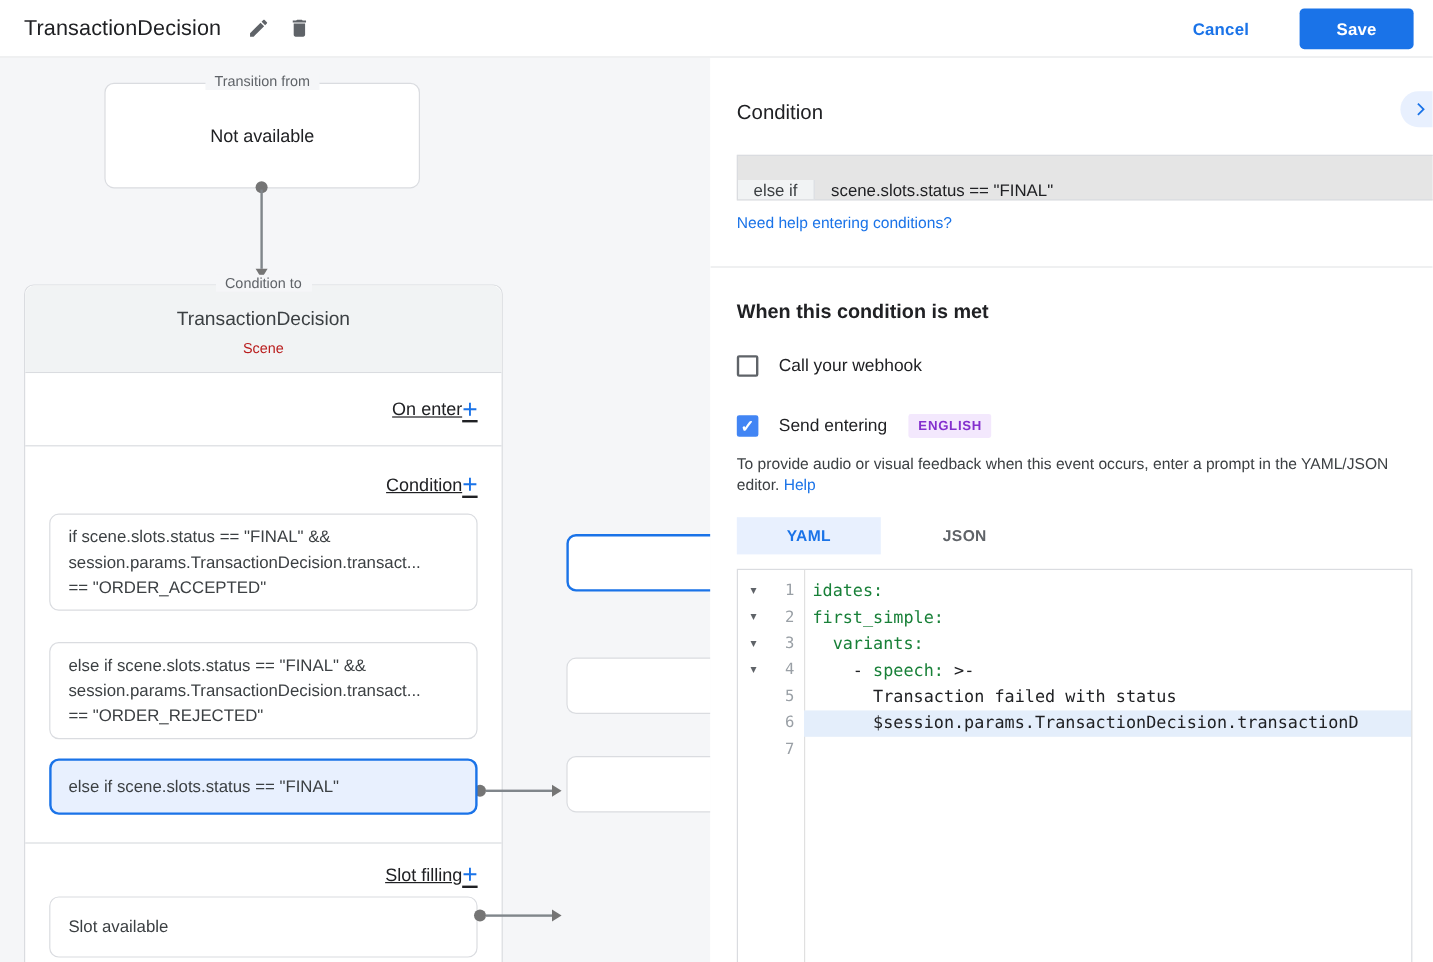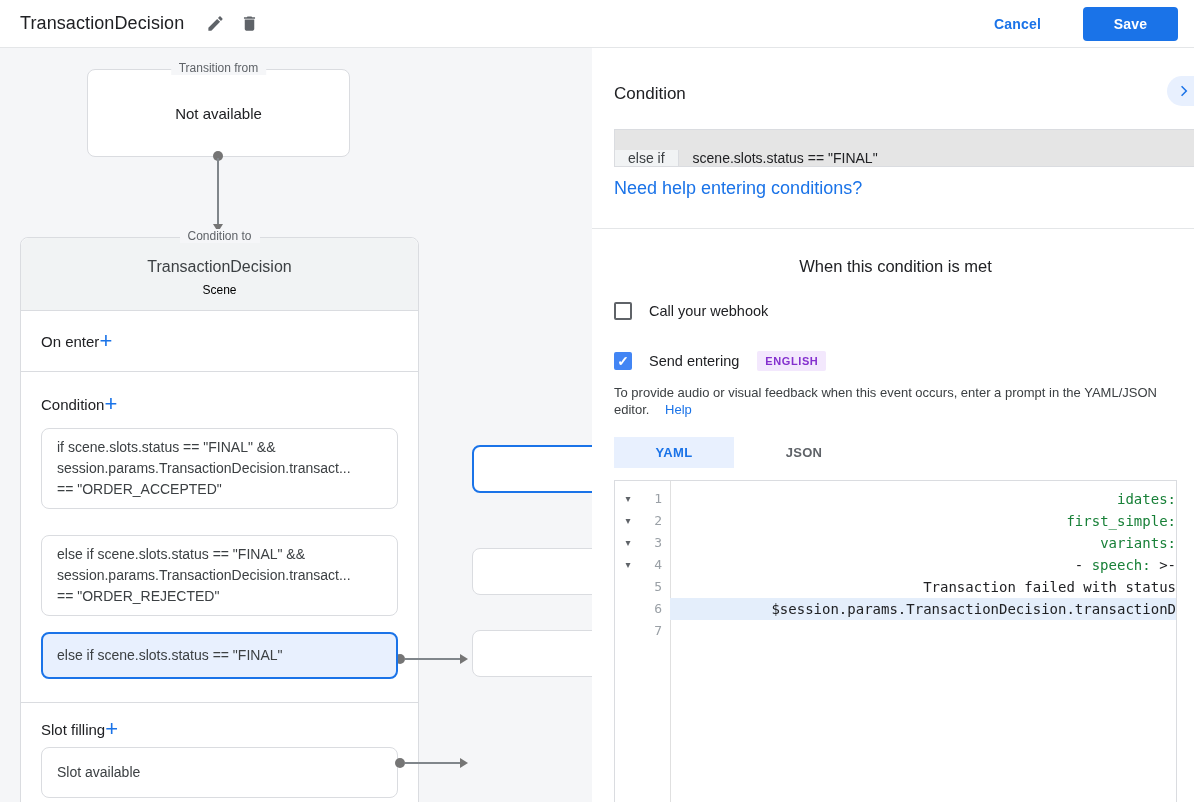--- a/index.html
+++ b/index.html
@@ -41,23 +41,23 @@
     border-left:5px solid transparent; border-right:5px solid transparent;
     border-top:8px solid #757575; }
 
   
   .to-box { position:absolute; left:20px; top:189px; width:399px; height:575px;
     background:#fff; border:1px solid #dadce0; border-radius:8px 8px 0 0; }
   .to-header { height:73px; background:#f1f3f4; border-bottom:1px solid #dadce0;
     border-radius:8px 8px 0 0; display:flex; flex-direction:column;
     align-items:center; justify-content:center; }
   .to-title { font-size:16px; color:#3c4043; margin-top:6px; }
-  .to-subtitle { font-size:12px; color:#000000; margin-top:7px; }
-
-  .row-head { display:flex; align-items:center; justify-content:flex-start; }
+  .to-subtitle { font-size:12px; color:#b91c1c; margin-top:7px; }
+
+  .row-head { display:flex; align-items:center; justify-content:flex-end;text-decoration:underline; }
   .section-label { font-size:15px; color:#202124; }
   .plus { color:#1a73e8; font-size:22px; font-weight:400; line-height:20px; cursor:pointer; }
 
   .on-enter { height:61px; padding:0 20px; border-bottom:1px solid #dadce0; }
   .cond-section { padding:22px 20px 23px; border-bottom:1px solid #dadce0; }
   .slot-section { padding:16px 20px 20px; }
 
   .cond-card { position:relative; margin-top:14px; border:1px solid #dadce0; border-radius:8px;
     background:#fff; padding:8px 15px; font-size:14px; line-height:21px; color:#3c4043;
     white-space:pre-line; cursor:pointer; }
@@ -91,56 +91,56 @@
     display:flex; align-items:center; justify-content:flex-end; padding-right:2px; }
   .collapse-btn svg { fill:#1a73e8; }
 
   .cond-input { margin-top:25px; height:38px; width:669px; border:1px solid #dadce0;
     display:flex; align-items:flex-end; background:#e5e5e5; }
   .cond-prefix { background:#f1f3f4; border-right:1px solid #dadce0; padding:0 13px;
     display:flex; align-items:center; font-size:14px; color:#3c4043; flex:none; }
   .cond-value { padding:0 14px; display:flex; align-items:center; font-size:14px;
     color:#202124; flex:1; }
 
-  .help-link { margin-top:11px; font-size:18px; color:#1a73e8; cursor:pointer; width:fit-content; }
+  .help-link { margin-top:11px; font-size:13px; color:#1a73e8; cursor:pointer; width:fit-content; }
   .panel-divider { margin:29px 0 0 -22px; width:602px; border:none; border-top:1px solid #e4e6e8; }
 
-  .when-heading { margin-top:28px; font-size:16.5px; font-weight:400; color:#202124;text-align:center; }
+  .when-heading { margin-top:28px; font-size:16.5px; font-weight:700; color:#202124; }
 
   .check-row { display:flex; align-items:center; margin-top:26px; }
   .check-row.second { margin-top:31px; }
   .checkbox { width:18px; height:18px; border-radius:2px; flex:none; cursor:pointer; }
   .checkbox.unchecked { background:#fff; border:2px solid #5f6368; }
   .checkbox.checked { background:#4285f4; border:2px solid #4285f4; color:#fff;
     font-size:14px; line-height:14px; font-weight:700; text-align:center; }
   .check-label { margin-left:17px; font-size:14.5px; font-weight:400; color:#202124; }
   .lang-badge { margin-left:18px; background:#f3e8fd; color:#8430ce; font-size:11px;
     font-weight:700; letter-spacing:.6px; padding:4px 8px; border-radius:2px; }
 
   .helper { margin-top:13px; font-size:13px; line-height:17px; color:#3c4043; max-width:575px; }
-  .helper .inline-link { color:#1a73e8; cursor:pointer;margin-left:12px; }
+  .helper .inline-link { color:#1a73e8; cursor:pointer; }
 
   .tabs { margin-top:19px; display:flex; }
   .tab { width:120px; height:31px; display:flex; align-items:center; justify-content:center;
     font-size:13px; font-weight:700; letter-spacing:.3px; cursor:pointer; }
   .tab.active { background:#e8f0fe; color:#1a73e8; }
   .tab.inactive { color:#5f6368;padding-left:20px; }
 
   
   .editor { position:relative; margin-top:12px; width:563px; height:334px;
     border:1px solid #dadce0; background:#fff; overflow:hidden; padding-top:7px;
     font-family:"DejaVu Sans Mono","Liberation Mono",monospace; font-size:14px; }
   .editor::before { content:""; position:absolute; left:55px; top:0; width:1px; height:100%;
     background:#e0e0e0; }
   .ed-row { display:flex; height:22px; line-height:22px; position:relative; }
   .fold-cell { width:26px; flex:none; text-align:center; color:#5f6368; font-size:10px;
     font-family:"Liberation Sans",sans-serif; cursor:pointer; }
   .num-cell { width:29px; flex:none; text-align:right; padding-right:8px; color:#9aa0a6;
     font-size:13px; }
-  .code-cell { flex:1; padding-left:7px; white-space:pre; color:#202124; overflow:hidden;text-align:right; }
+  .code-cell { flex:1; padding-left:7px; white-space:pre; color:#202124; overflow:hidden; }
   .ed-row.highlight .code-cell { background:#e4eefb; }
   .yaml-key { color:#188038; }
 </style>
 </head>
 <body>
 
 <div class="topbar">
   <span class="topbar-title">TransactionDecision</span>
   <button class="icon-btn pencil-btn">
     <span style="display:flex;">

